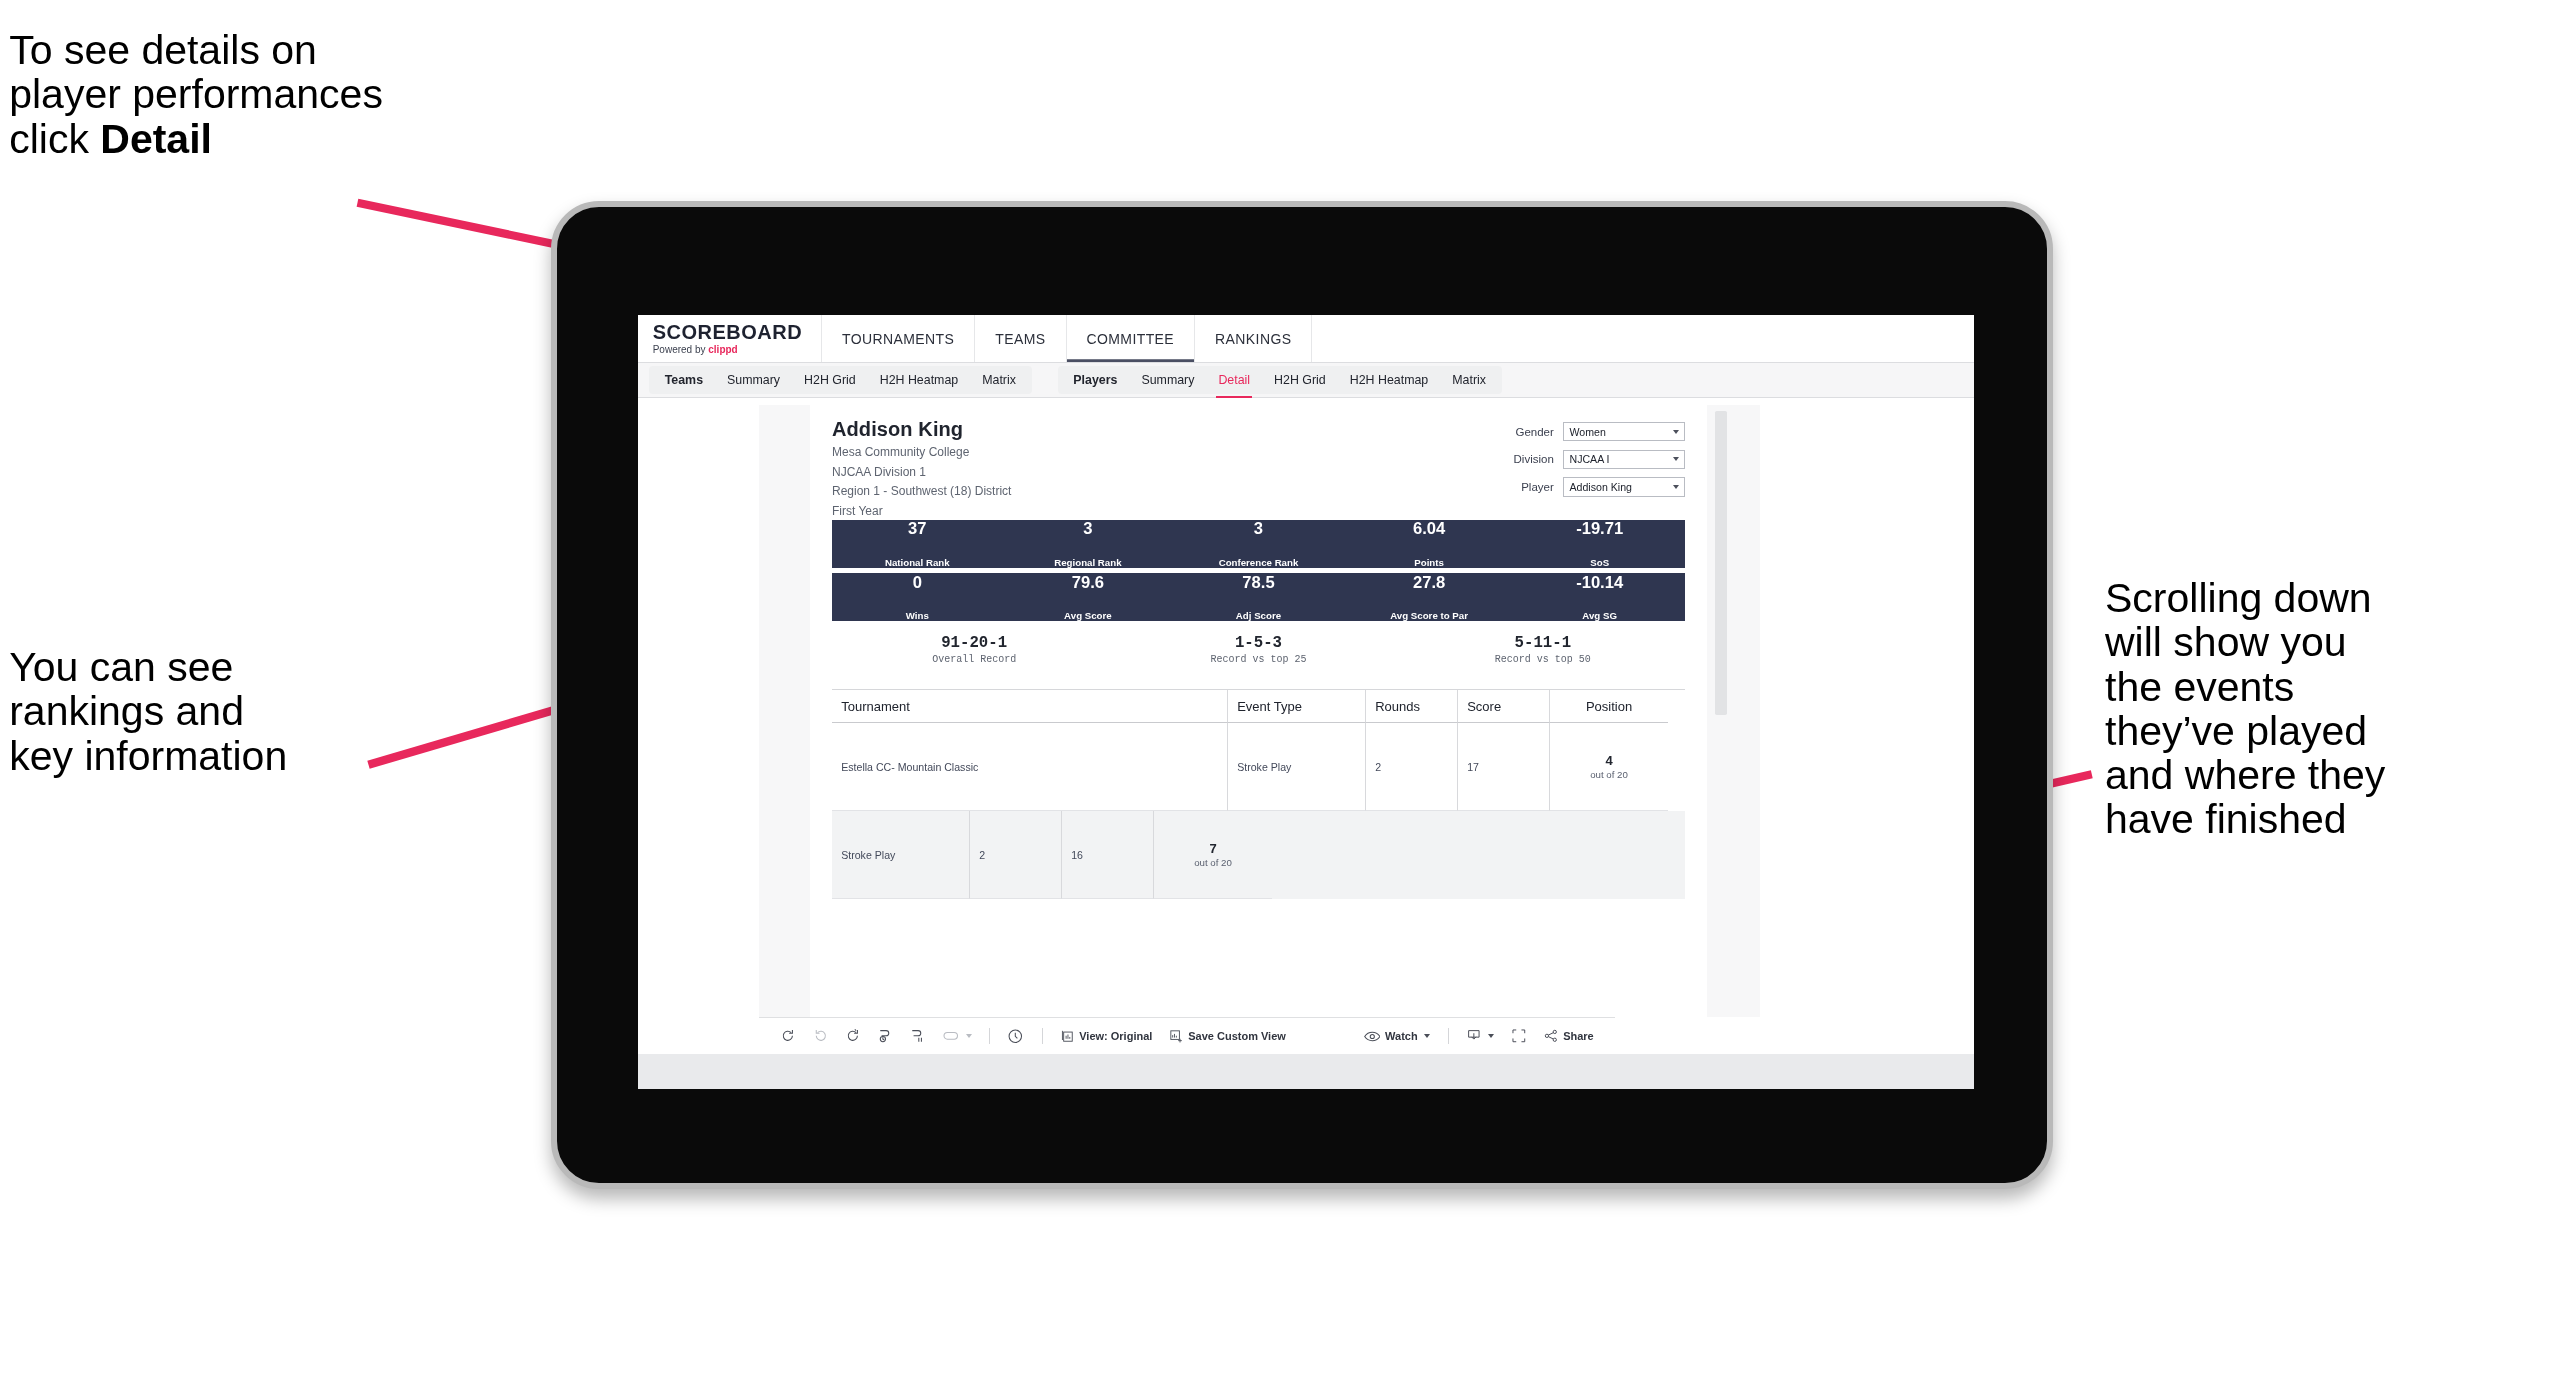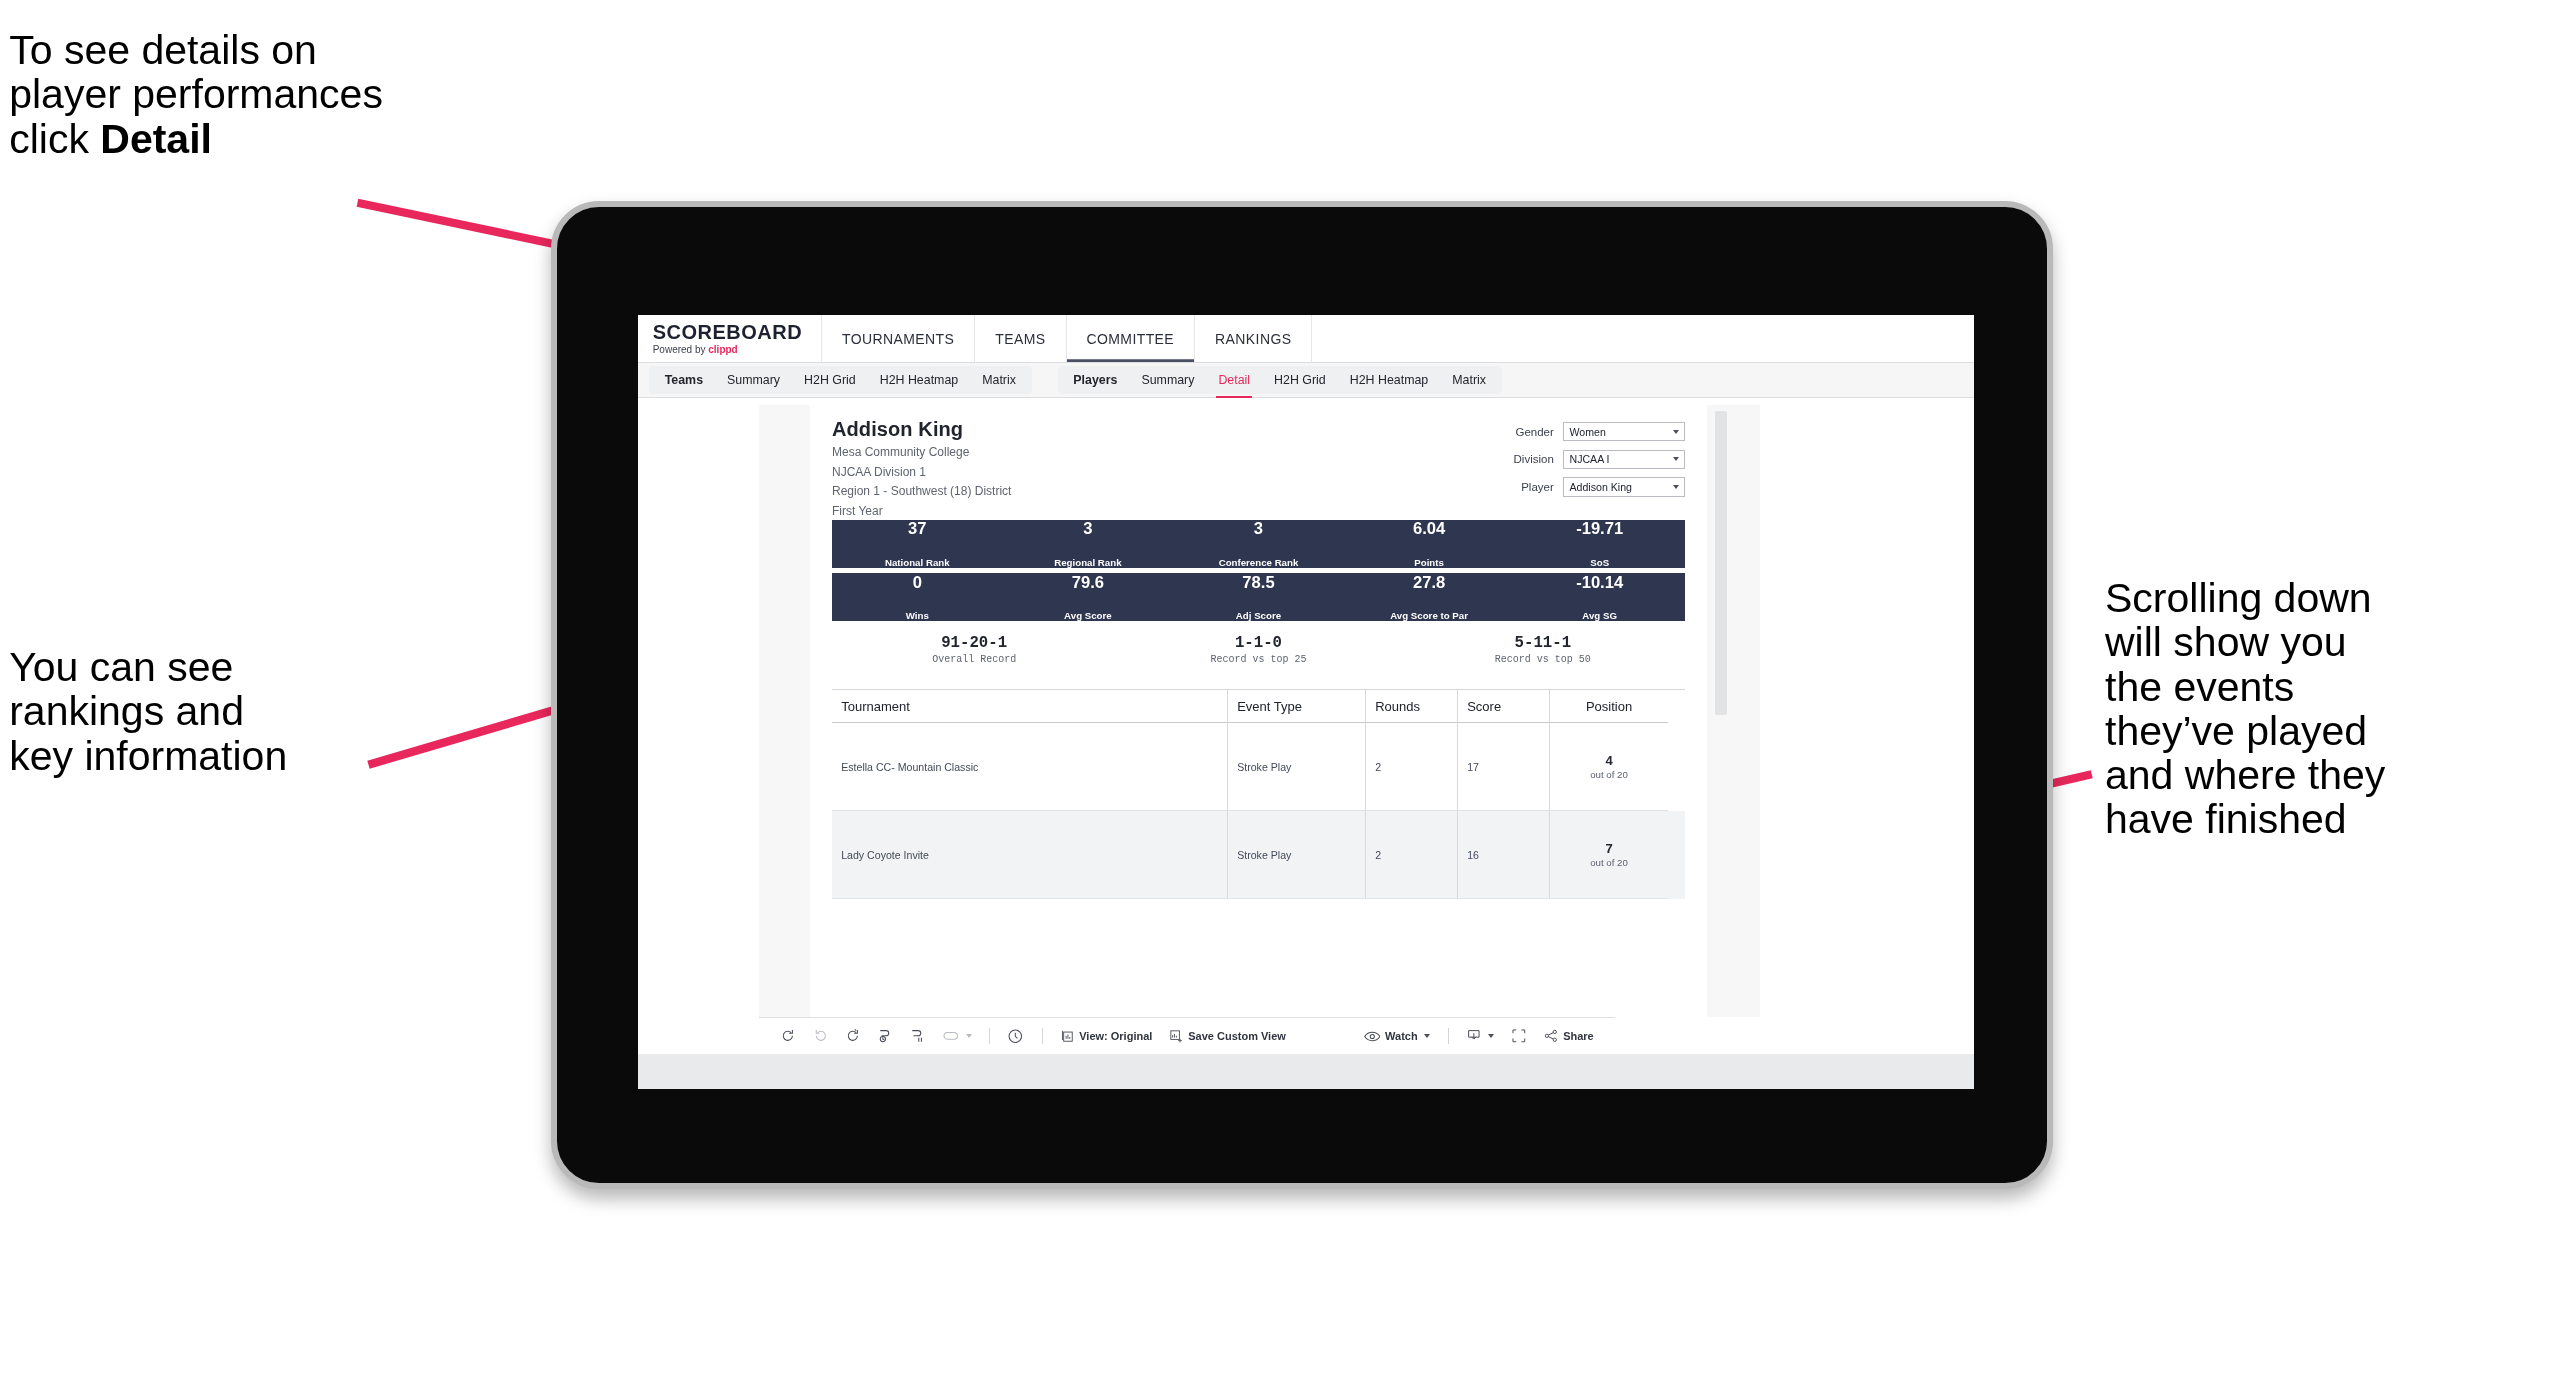--- a/index.html
+++ b/index.html
@@ -346,21 +346,21 @@
                 <div class="band-lbl">Avg SG</div>
               </div>
             </div>
 
             <div class="record-row">
               <div class="record-cell">
                 <div class="record-val">91-20-1</div>
                 <div class="record-lbl">Overall Record</div>
               </div>
               <div class="record-cell">
-                <div class="record-val">1-1-0</div>
+                <div class="record-val">1-5-3</div>
                 <div class="record-lbl">Record vs top 25</div>
               </div>
               <div class="record-cell">
                 <div class="record-val">5-11-1</div>
                 <div class="record-lbl">Record vs top 50</div>
               </div>
             </div>
 
             <div class="tbl">
               <div class="tbl-row tbl-head">
@@ -377,21 +377,20 @@
                   <div class="tbl-cell c-rounds">2</div>
                   <div class="tbl-cell c-score">17</div>
                   <div class="tbl-cell c-position">
                     <div class="pos-stack">
                       <div class="pos-num">4</div>
                       <div class="pos-sub">out of 20</div>
                     </div>
                   </div>
                 </div>
                 <div class="tbl-row alt">
-                  <div class="tbl-cell c-tournament">Lady Coyote Invite</div>
                   <div class="tbl-cell c-eventtype">Stroke Play</div>
                   <div class="tbl-cell c-rounds">2</div>
                   <div class="tbl-cell c-score">16</div>
                   <div class="tbl-cell c-position">
                     <div class="pos-stack">
                       <div class="pos-num">7</div>
                       <div class="pos-sub">out of 20</div>
                     </div>
                   </div>
                 </div>

